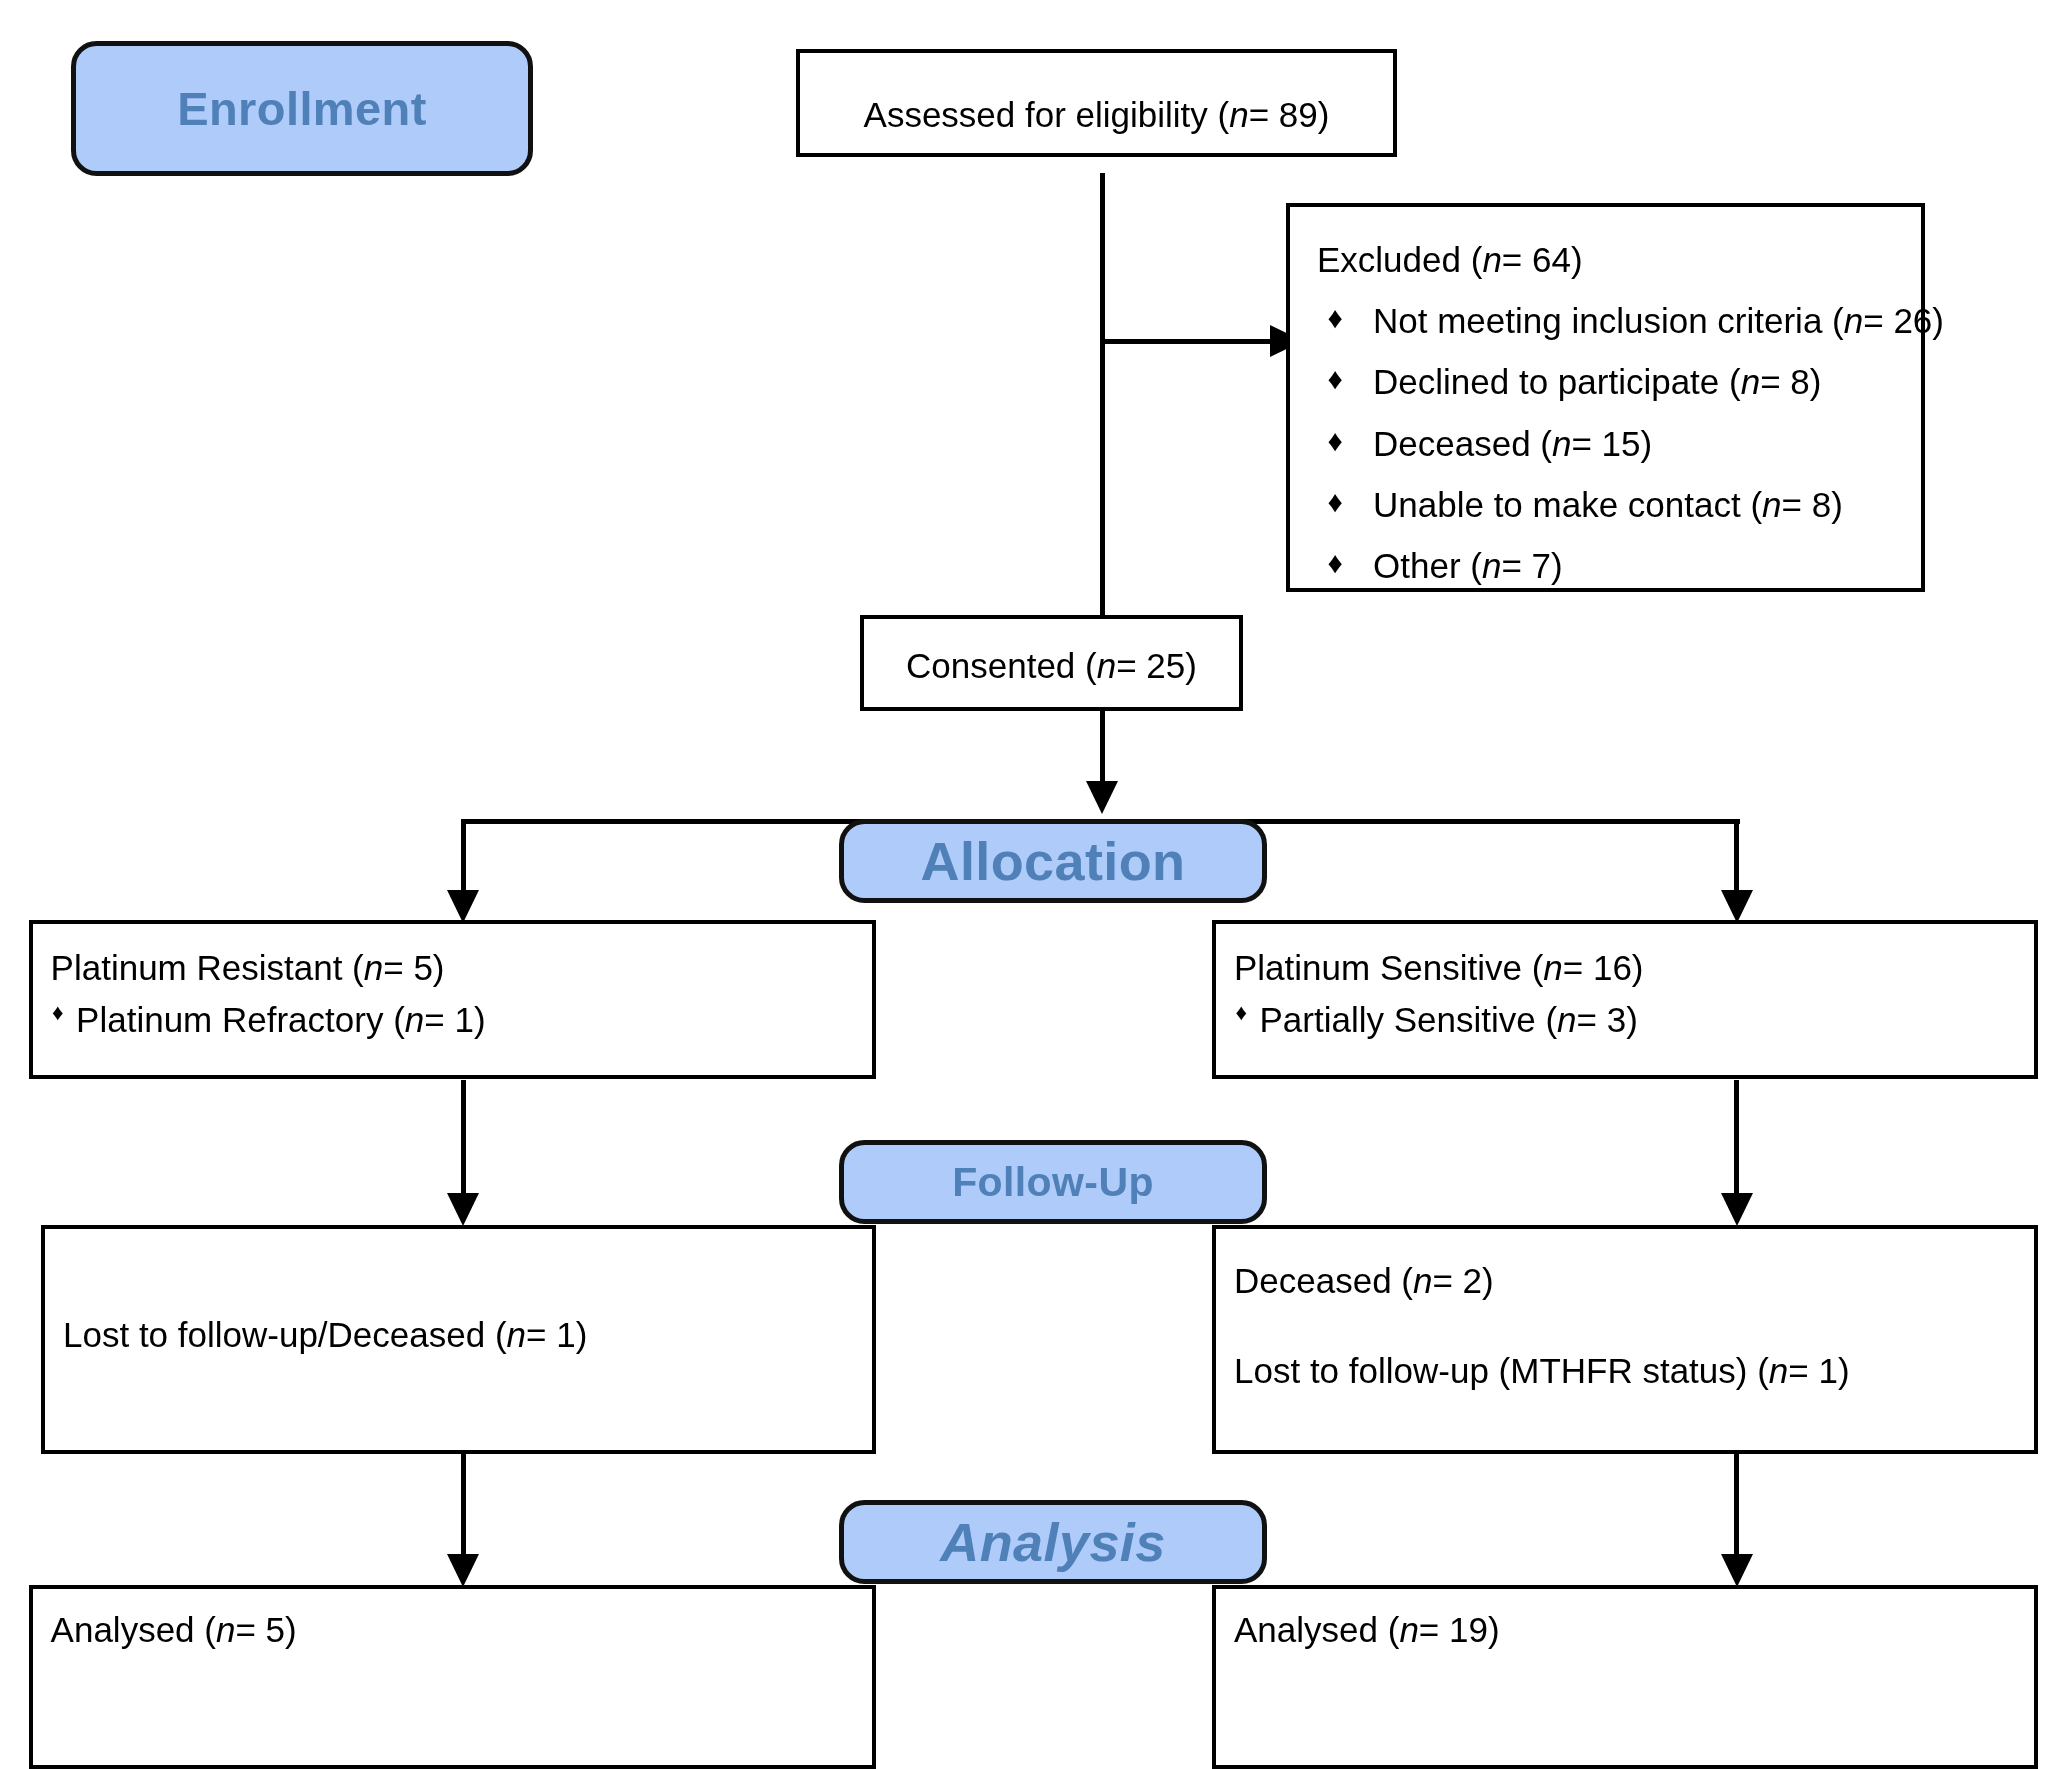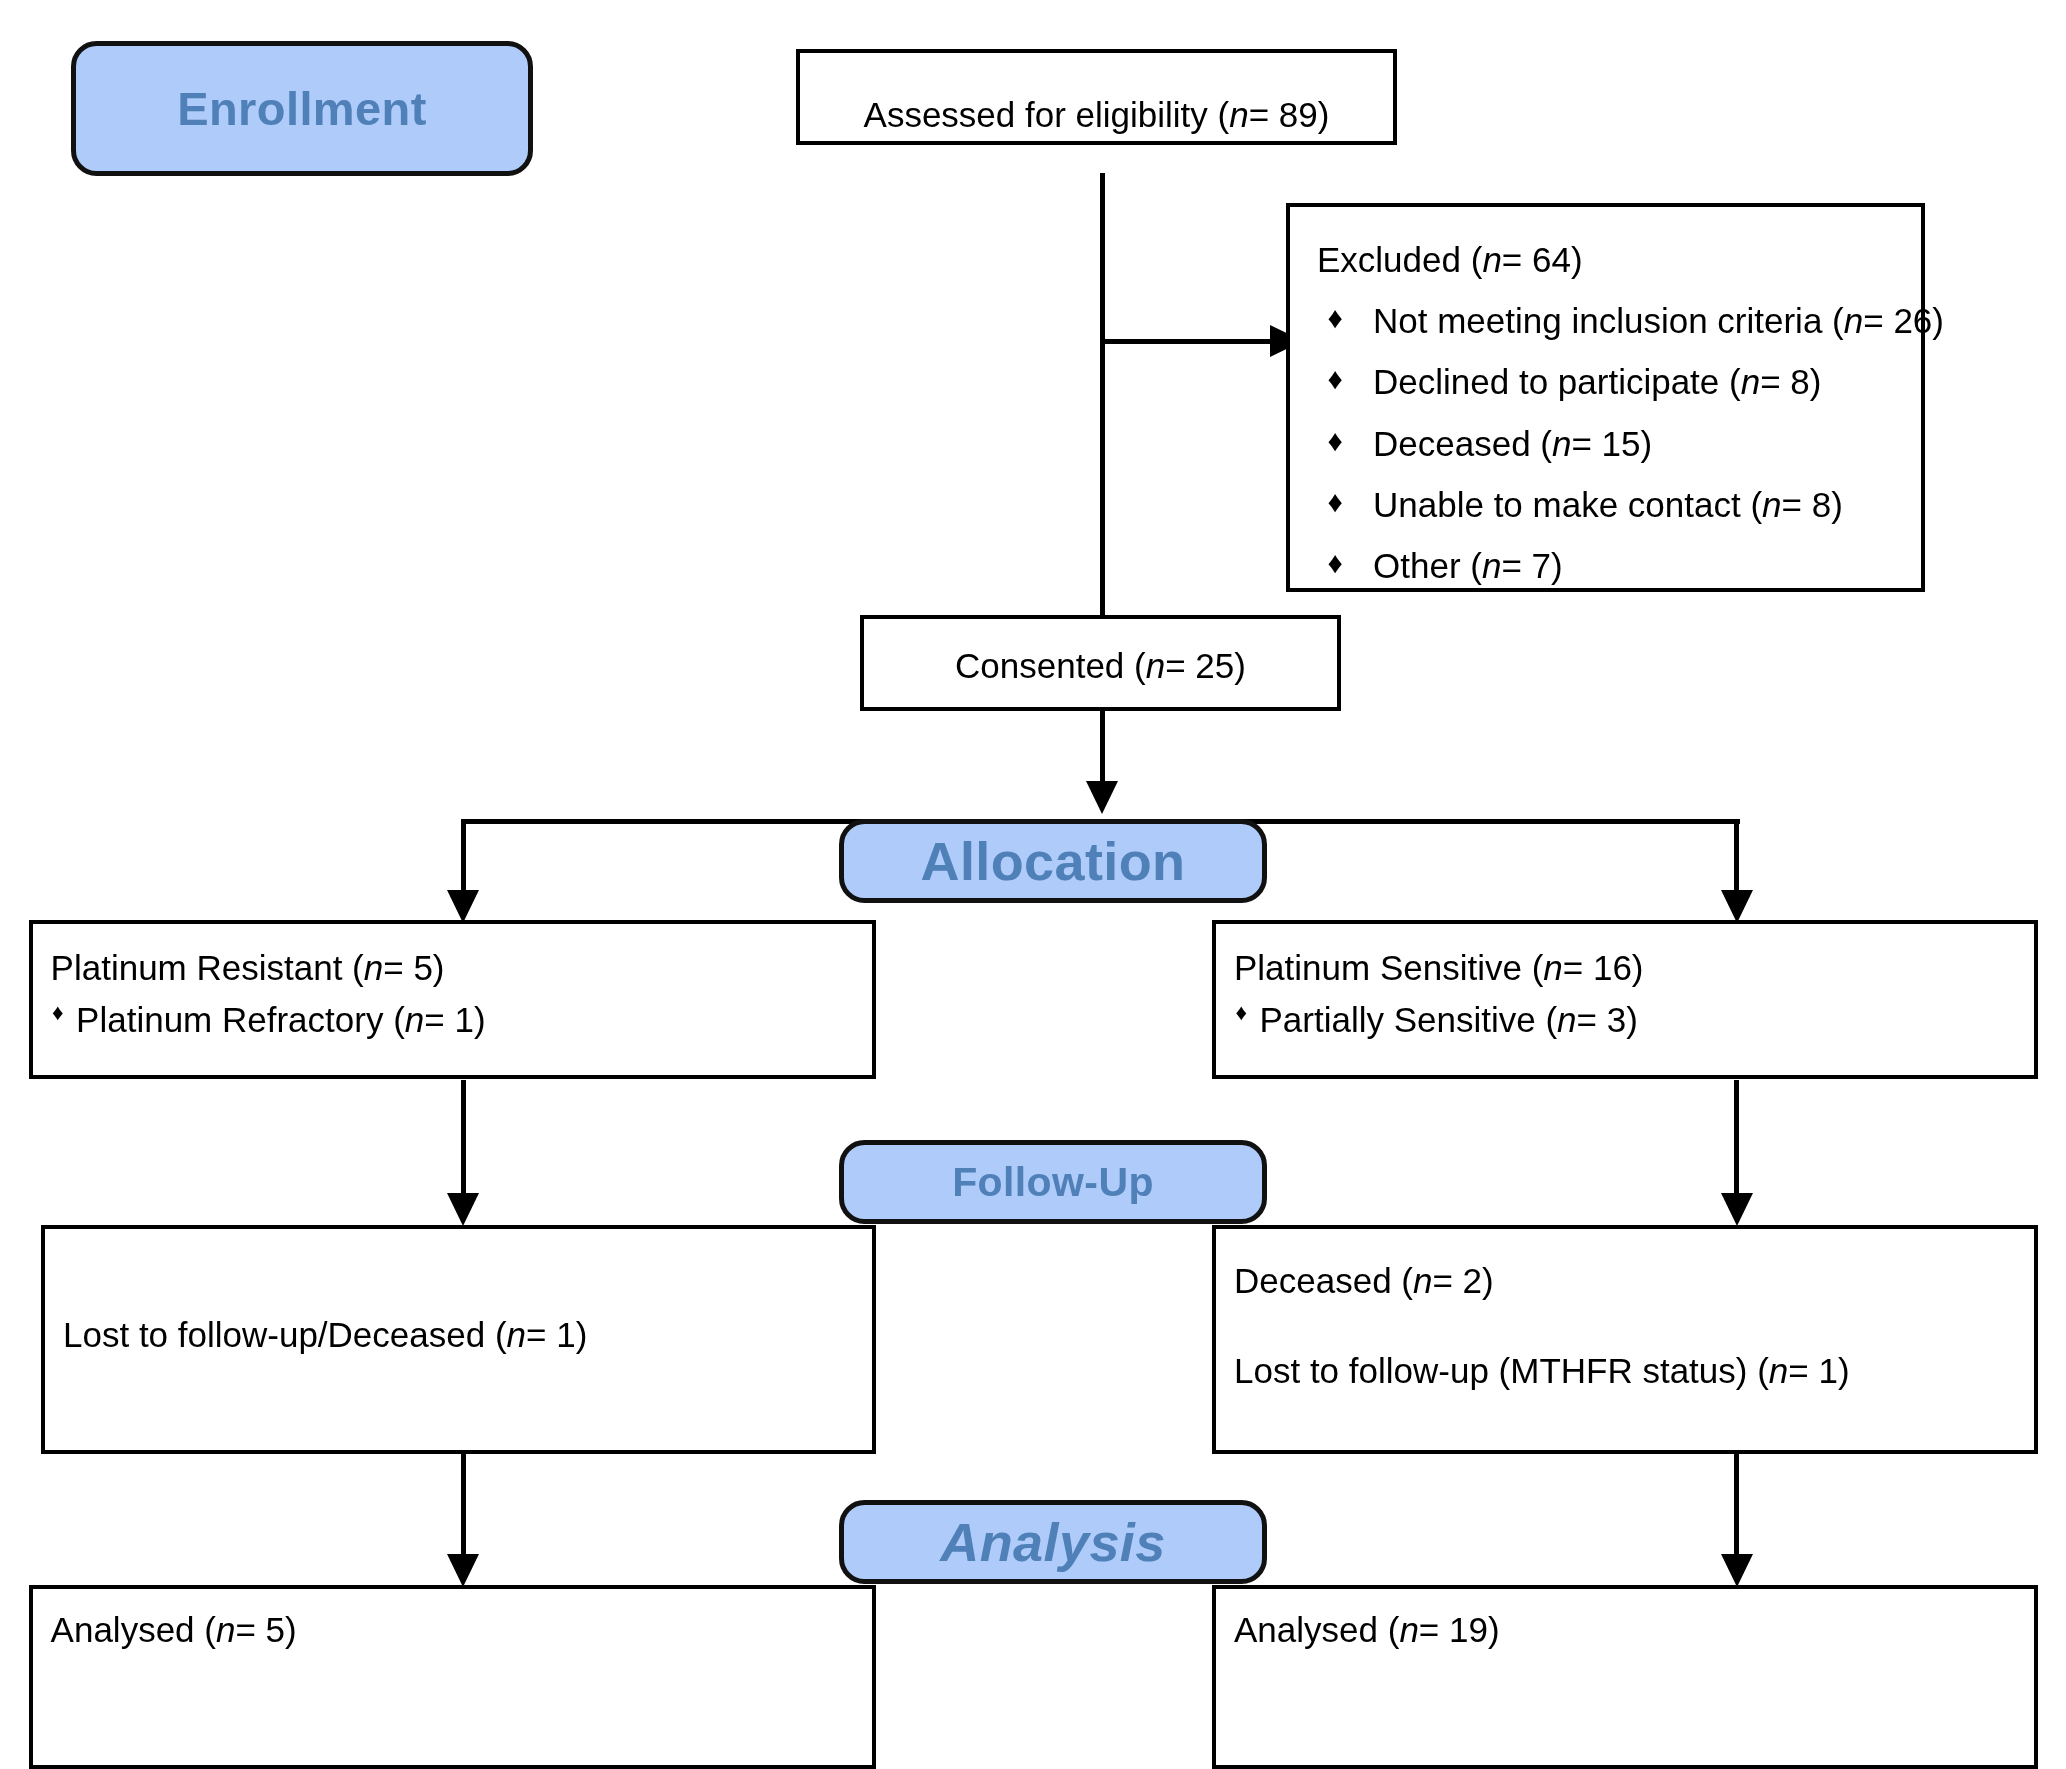--- a/index.html
+++ b/index.html
@@ -118,21 +118,21 @@
 </style>
 </head>
 <body>
 
 <div id="canvas">
 
   <div class="stage-badge" style="left:71px; top:41px; width:462px; height:135px;">
     <span class="stage-label" style="font-size:47px;">Enrollment</span>
   </div>
 
-  <div class="box" style="left:796px; top:49px; width:601px; height:96px;">
+  <div class="box" style="left:796px; top:49px; width:601px; height:108px;">
     <div class="box-inner" style="top:39px; text-align:center;">
       <span class="txt"><span>Assessed for eligibility (</span><span class="ital">n</span><span>= 89)</span></span>
     </div>
   </div>
 
   <div class="vline" style="left:1100px; top:173px; height:445px;"></div>
 
   <div class="hline" style="left:1100px; top:339px; width:174px;"></div>
   <div class="arrow-right" style="left:1270px; top:325px;"></div>
 
@@ -152,21 +152,21 @@
         <li>
           <span class="dia">♦</span><span>Unable to make contact (</span><span class="ital">n</span><span>= 8)</span>
         </li>
         <li>
           <span class="dia">♦</span><span>Other (</span><span class="ital">n</span><span>= 7)</span>
         </li>
       </ul>
     </div>
   </div>
 
-  <div class="box" style="left:860px; top:615px; width:481px; height:96px;">
+  <div class="box" style="left:860px; top:615px; width:383px; height:96px;">
     <div class="box-inner" style="top:24px; text-align:center;">
       <span class="txt"><span>Consented (</span><span class="ital">n</span><span>= 25)</span></span>
     </div>
   </div>
 
   <div class="vline" style="left:1100px; top:711px; height:75px;"></div>
   <div class="arrow-down" style="left:1086px; top:781px;"></div>
 
   <div class="hline" style="left:461px; top:819px; width:1279px;"></div>
   <div class="vline" style="left:461px; top:819px; height:75px;"></div>

